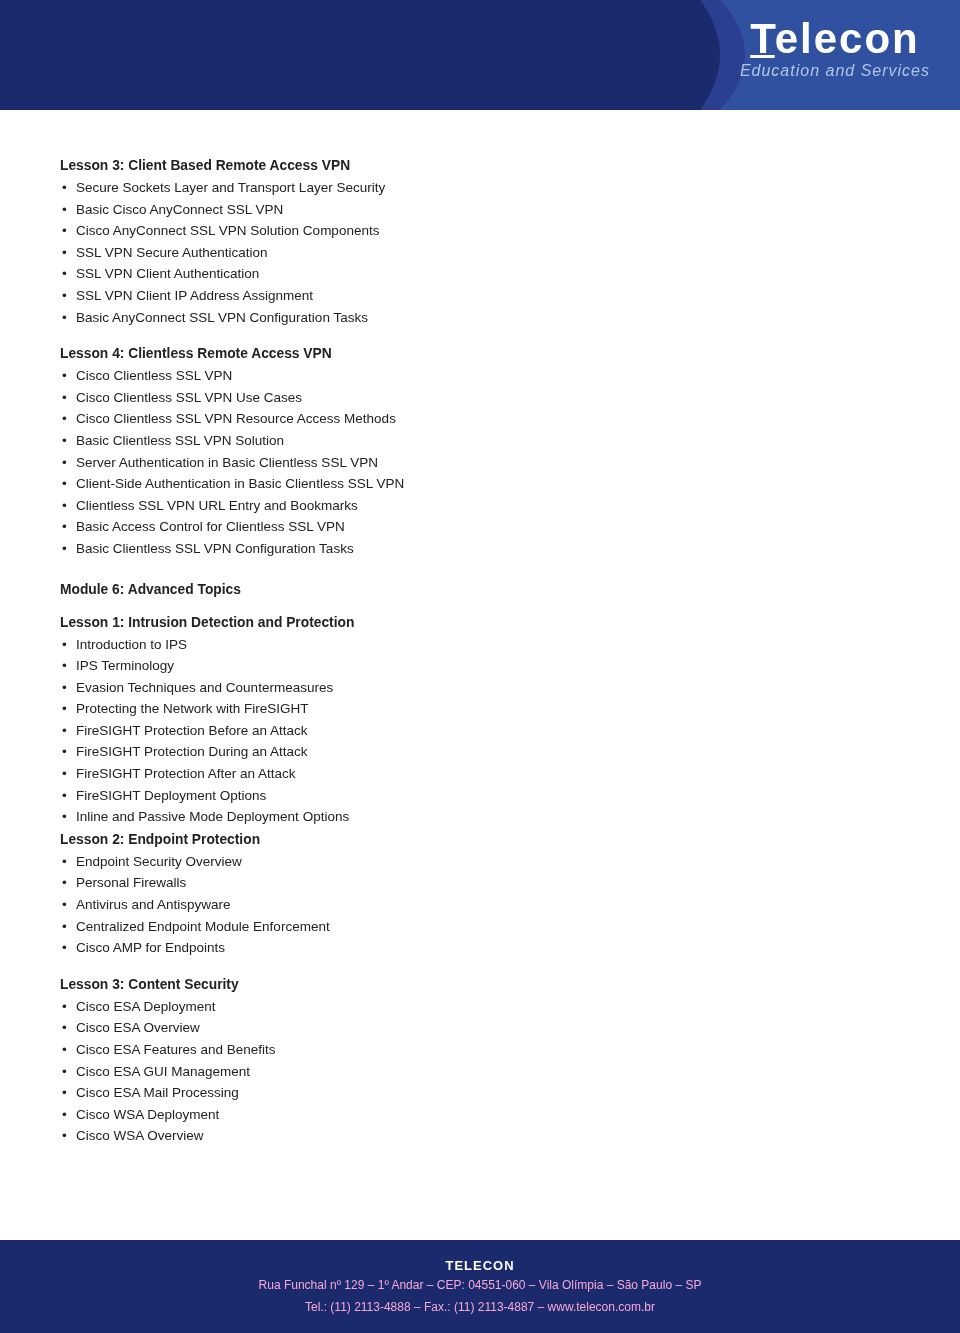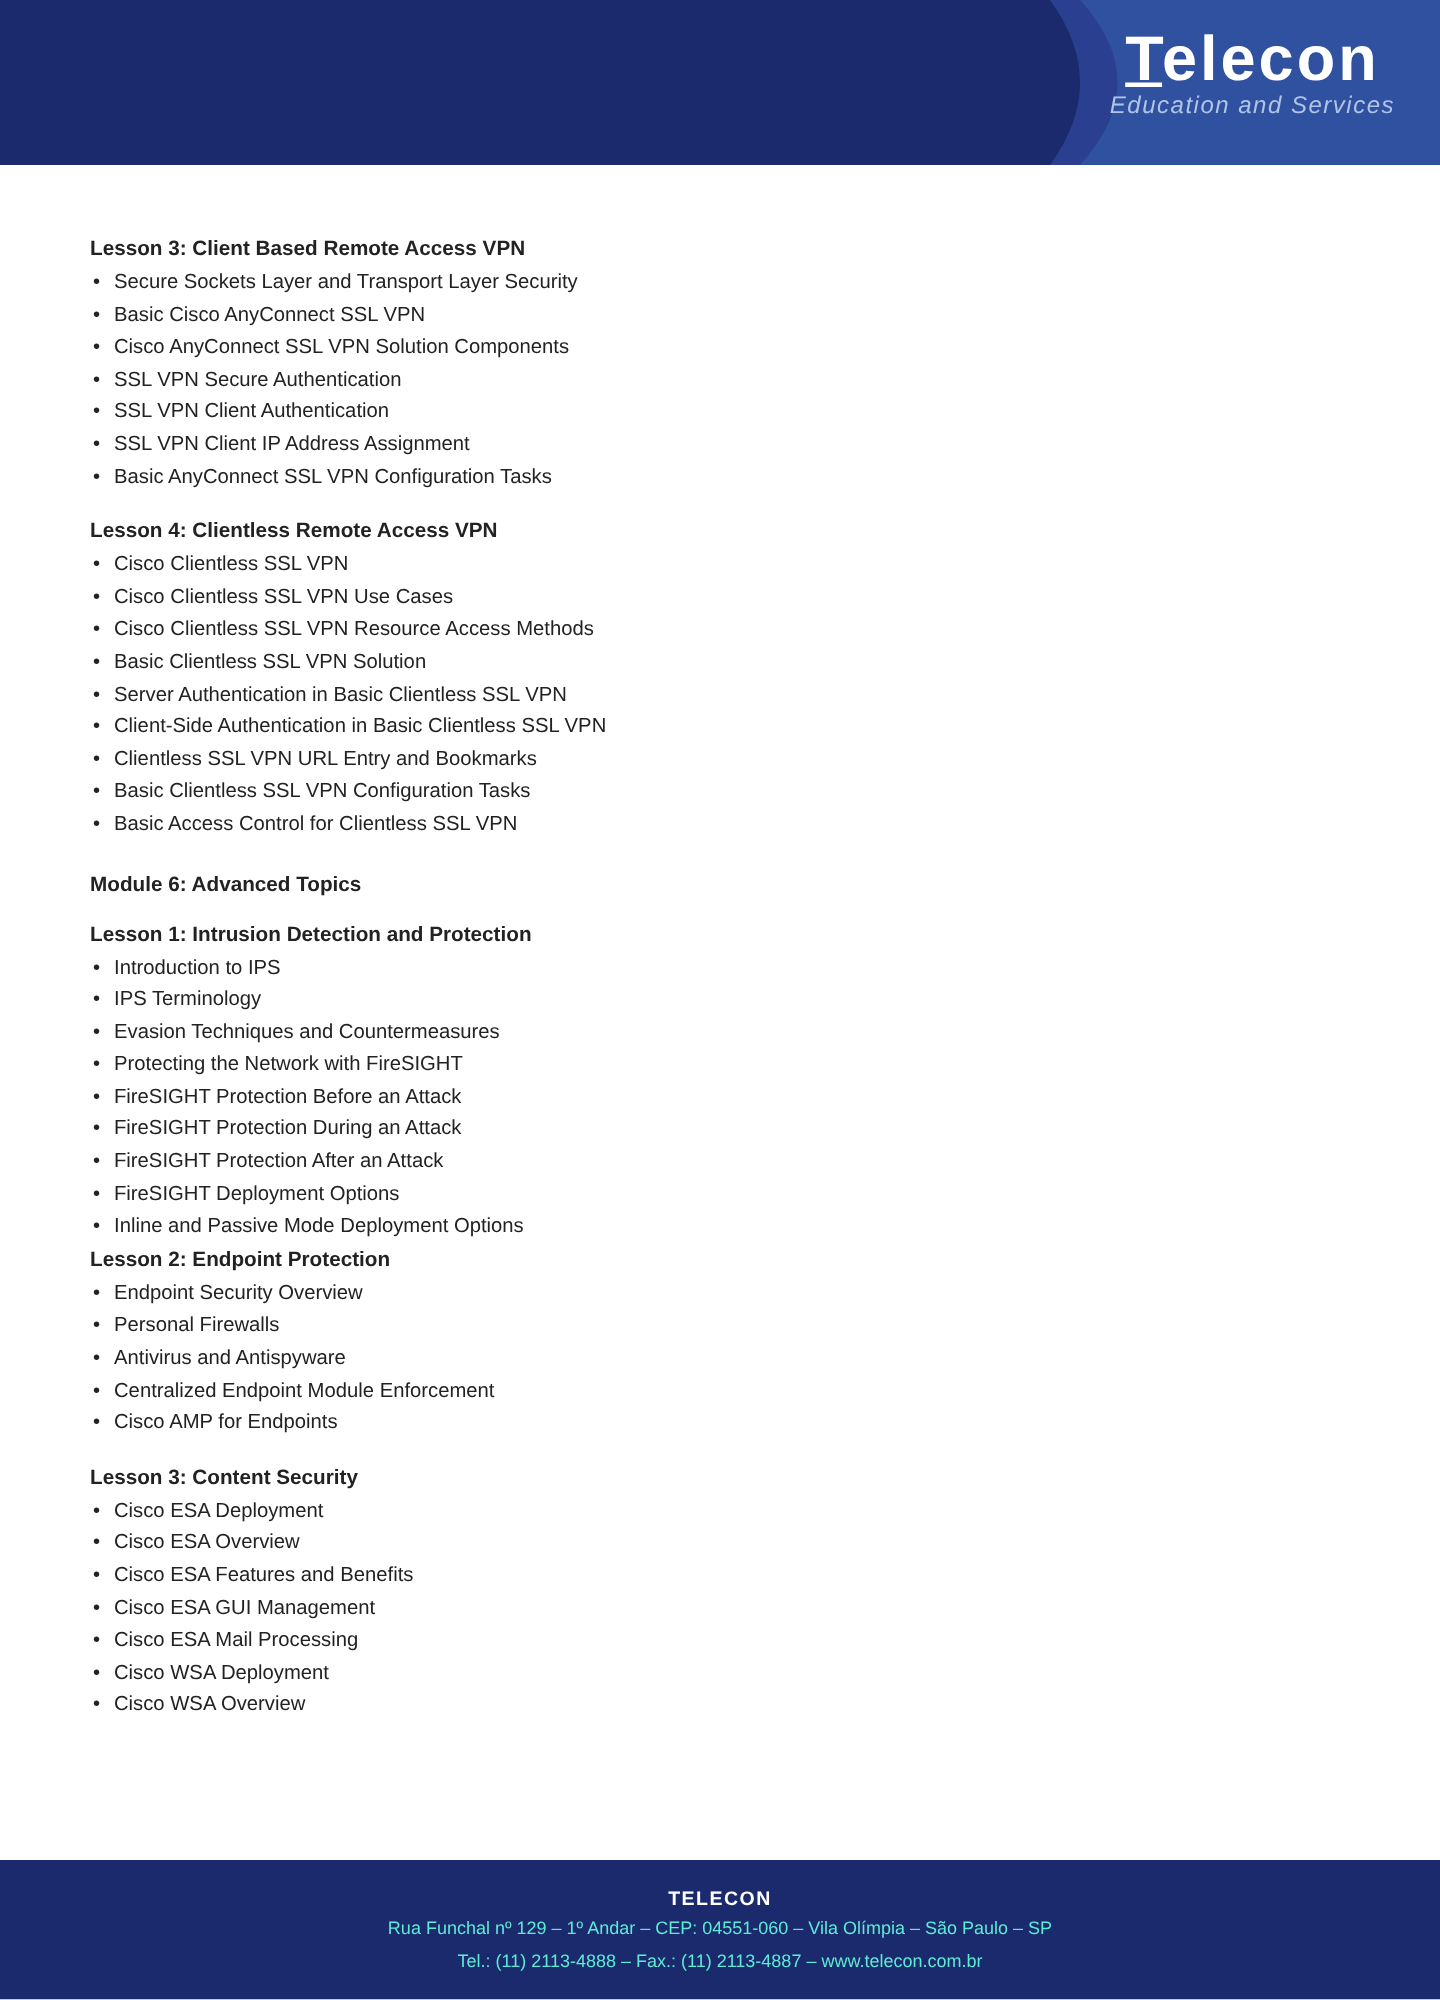--- a/index.html
+++ b/index.html
@@ -100,21 +100,21 @@
       bottom: 0;
       left: 0;
     }
     .footer-company {
       color: #fff;
       font-weight: bold;
       font-size: 13px;
       letter-spacing: 1px;
     }
     .footer-address {
-      color: #5eead4;
+      color: #f9a8d4;
       font-size: 12px;
       margin-top: 3px;
       line-height: 1.6;
     }
 
     
     .header-curve {
       position: absolute;
       right: 0;
       top: 0;
@@ -154,22 +154,22 @@
 
   <div class="lesson-heading">Lesson 4: Clientless Remote Access VPN</div>
   <ul class="bullet-list">
   <li>Cisco Clientless SSL VPN</li>
       <li>Cisco Clientless SSL VPN Use Cases</li>
       <li>Cisco Clientless SSL VPN Resource Access Methods</li>
       <li>Basic Clientless SSL VPN Solution</li>
       <li>Server Authentication in Basic Clientless SSL VPN</li>
       <li>Client-Side Authentication in Basic Clientless SSL VPN</li>
       <li>Clientless SSL VPN URL Entry and Bookmarks</li>
+      <li>Basic Access Control for Clientless SSL VPN</li>
       <li>Basic Clientless SSL VPN Configuration Tasks</li>
-      <li>Basic Access Control for Clientless SSL VPN</li>
     </ul>
 
   <div class="module-heading">Module 6: Advanced Topics</div>
 
   <div class="lesson-heading">Lesson 1: Intrusion Detection and Protection</div>
   <ul class="bullet-list">
   <li>Introduction to IPS</li>
       <li>IPS Terminology</li>
       <li>Evasion Techniques and Countermeasures</li>
       <li>Protecting the Network with FireSIGHT</li>

